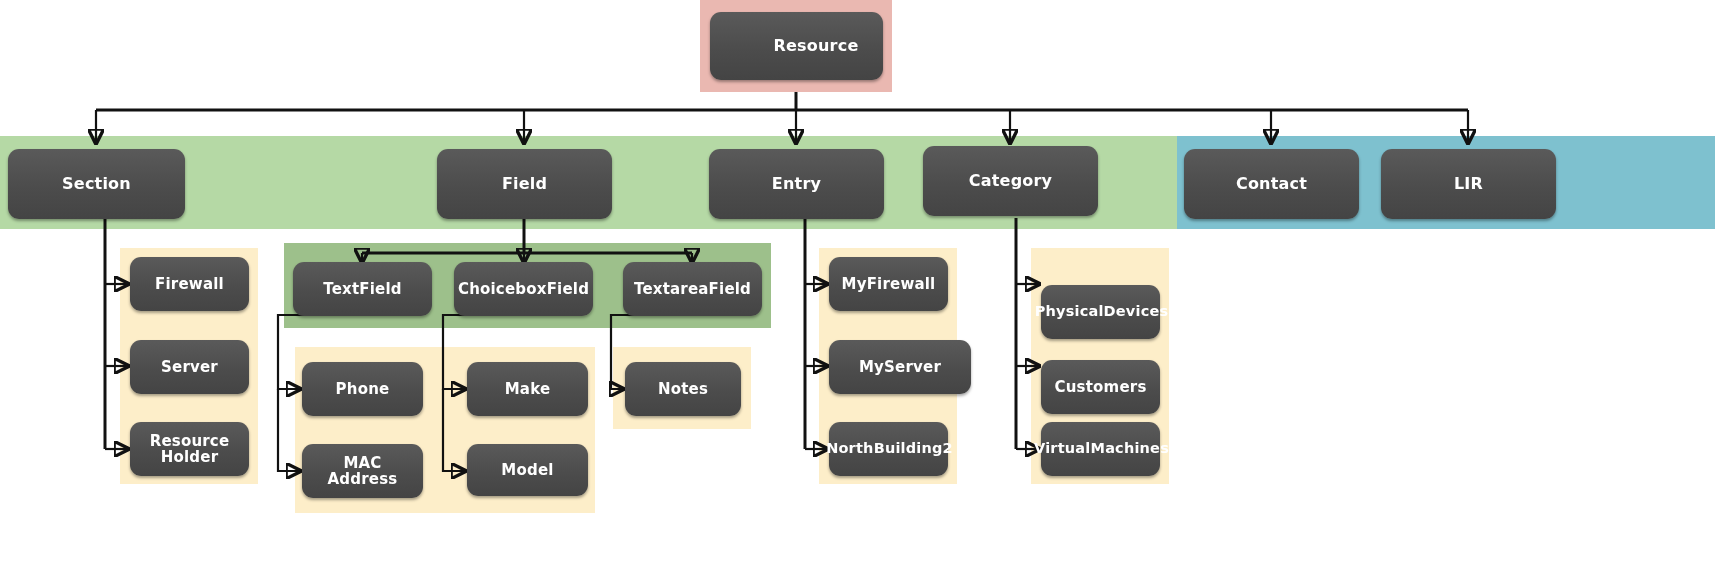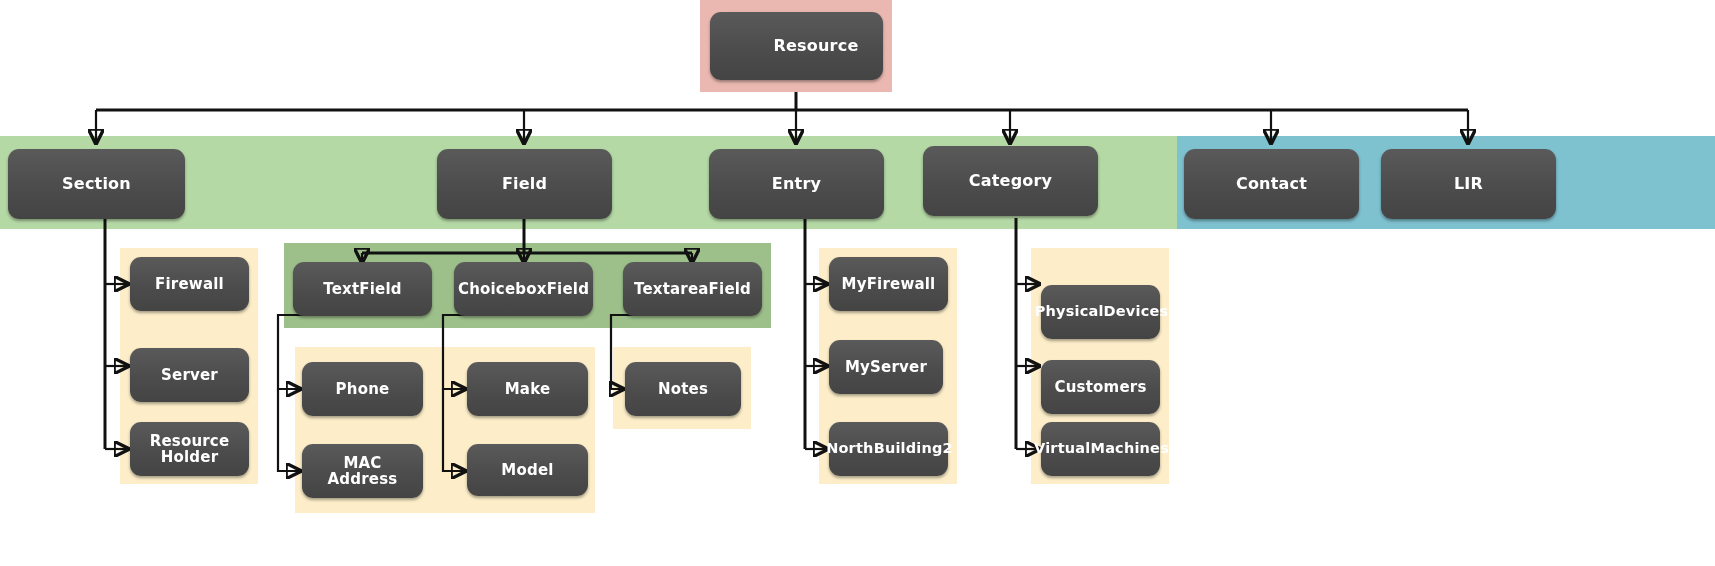--- a/index.html
+++ b/index.html
@@ -147,21 +147,21 @@
   <div class="node big" style="left:1184px; top:149px; width:175px; height:70px;">
     <span>Contact</span>
   </div>
   <div class="node big" style="left:1381px; top:149px; width:175px; height:70px;">
     <span>LIR</span>
   </div>
 
   <div class="node mid" style="left:130px; top:257px; width:119px; height:54px;">
     <span>Firewall</span>
   </div>
-  <div class="node mid" style="left:130px; top:340px; width:119px; height:54px;margin-top:8px;">
+  <div class="node mid" style="left:130px; top:340px; width:119px; height:54px;">
     <span>Server</span>
   </div>
   <div class="node mid" style="left:130px; top:422px; width:119px; height:54px;">
     <span>Resource Holder</span>
   </div>
 
   <div class="node mid" style="left:293px; top:262px; width:139px; height:54px;">
     <span>TextField</span>
   </div>
   <div class="node mid" style="left:454px; top:262px; width:139px; height:54px;">
@@ -185,21 +185,21 @@
     <span>Model</span>
   </div>
 
   <div class="node mid" style="left:829px; top:257px; width:119px; height:54px;">
     <span>MyFirewall</span>
   </div>
 
   <div class="node mid" style="left:625px; top:362px; width:116px; height:54px;">
     <span>Notes</span>
   </div>
-  <div class="node mid" style="left:829px; top:340px; width:114px; height:54px;">
+  <div class="node mid" style="left:829px; top:340px; width:142px; height:54px;">
     <span>MyServer</span>
   </div>
   <div class="node small" style="left:829px; top:422px; width:119px; height:54px;">
     <span>NorthBuilding2</span>
   </div>
 
   <div class="node small" style="left:1041px; top:285px; width:119px; height:54px;">
     <span>PhysicalDevices</span>
   </div>
   <div class="node mid" style="left:1041px; top:340px; width:119px; height:54px;margin-top:20px;">

